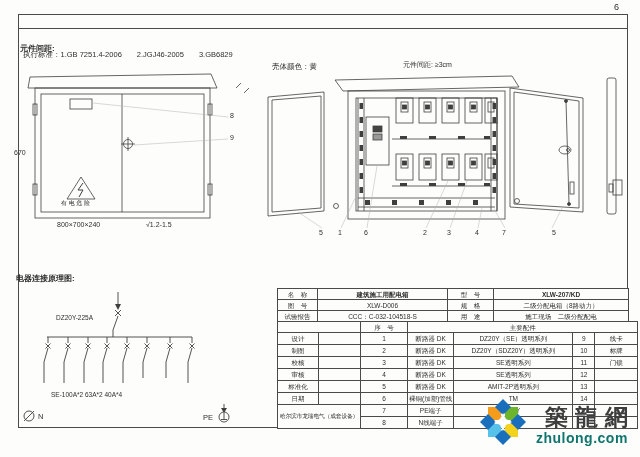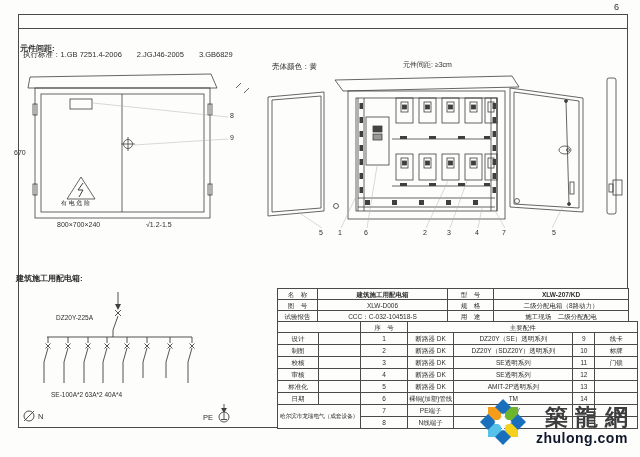--- a/index.html
+++ b/index.html
@@ -18,21 +18,21 @@
   svg.draw{position:absolute;left:0;top:0;}
   table{border-collapse:collapse;background:#fdfdfc;}
   td{border:1px solid #4a4a4a;font-size:6.5px;line-height:7px;padding:0 1px;
      text-align:center;white-space:nowrap;overflow:hidden;box-sizing:border-box;}
   #info-table td{height:11px;}
   #parts-table td{height:12px;}
   #parts-table tr.hdr td{height:11px;}
   .bold{font-weight:bold;}
   .company-cell{font-size:5.8px;letter-spacing:-0.2px;}
   .wm-cn{font-size:23px;font-weight:bold;letter-spacing:7px;color:#3d3d3d;line-height:26px;}
-  .wm-url{font-size:14px;font-weight:bold;color:#0f172a;line-height:15px;letter-spacing:0.5px;}
+  .wm-url{font-size:14px;font-weight:bold;color:#0f766e;line-height:15px;letter-spacing:0.5px;}
 </style>
 </head>
 <body>
 
 <div class="abs t9" style="left:614px;top:2px;">6</div>
 
 <div class="abs frame" style="left:18px;top:14px;width:610px;height:15px;background:#fdfdfc;"></div>
 <div class="abs t75" style="left:23px;top:17px;margin-top:33px;">执行标准：1.GB 7251.4-2006　　2.JGJ46-2005　　3.GB6829</div>
 <div class="abs t75" style="left:272px;top:31px;margin-top:31px;">壳体颜色：黄</div>
 
@@ -301,21 +301,21 @@
 
 <div class="abs t7" style="left:319px;top:229px;">5</div>
 <div class="abs t7" style="left:338px;top:229px;">1</div>
 <div class="abs t7" style="left:364px;top:229px;">6</div>
 <div class="abs t7" style="left:423px;top:229px;">2</div>
 <div class="abs t7" style="left:447px;top:229px;">3</div>
 <div class="abs t7" style="left:475px;top:229px;">4</div>
 <div class="abs t7" style="left:502px;top:229px;">7</div>
 <div class="abs t7" style="left:552px;top:229px;">5</div>
 
-<div class="abs t8" style="left:16px;top:274px;">建筑施工用配电箱:</div>
+<div class="abs t8" style="left:16px;top:274px;">电器连接原理图:</div>
 <div class="abs t65" style="left:56px;top:314px;">DZ20Y-225A</div>
 <div class="abs t65" style="left:51px;top:391px;">SE-100A*2  63A*2  40A*4</div>
 <div class="abs t75" style="left:38px;top:412px;">N</div>
 <div class="abs t75" style="left:203px;top:413px;">PE</div>
 
 <table id="info-table" class="abs" style="left:277px;top:288px;">
   <tbody>
       <tr>
     <td style="width:40px">名　称</td>
     <td style="width:130px" class="bold">建筑施工用配电箱</td>

